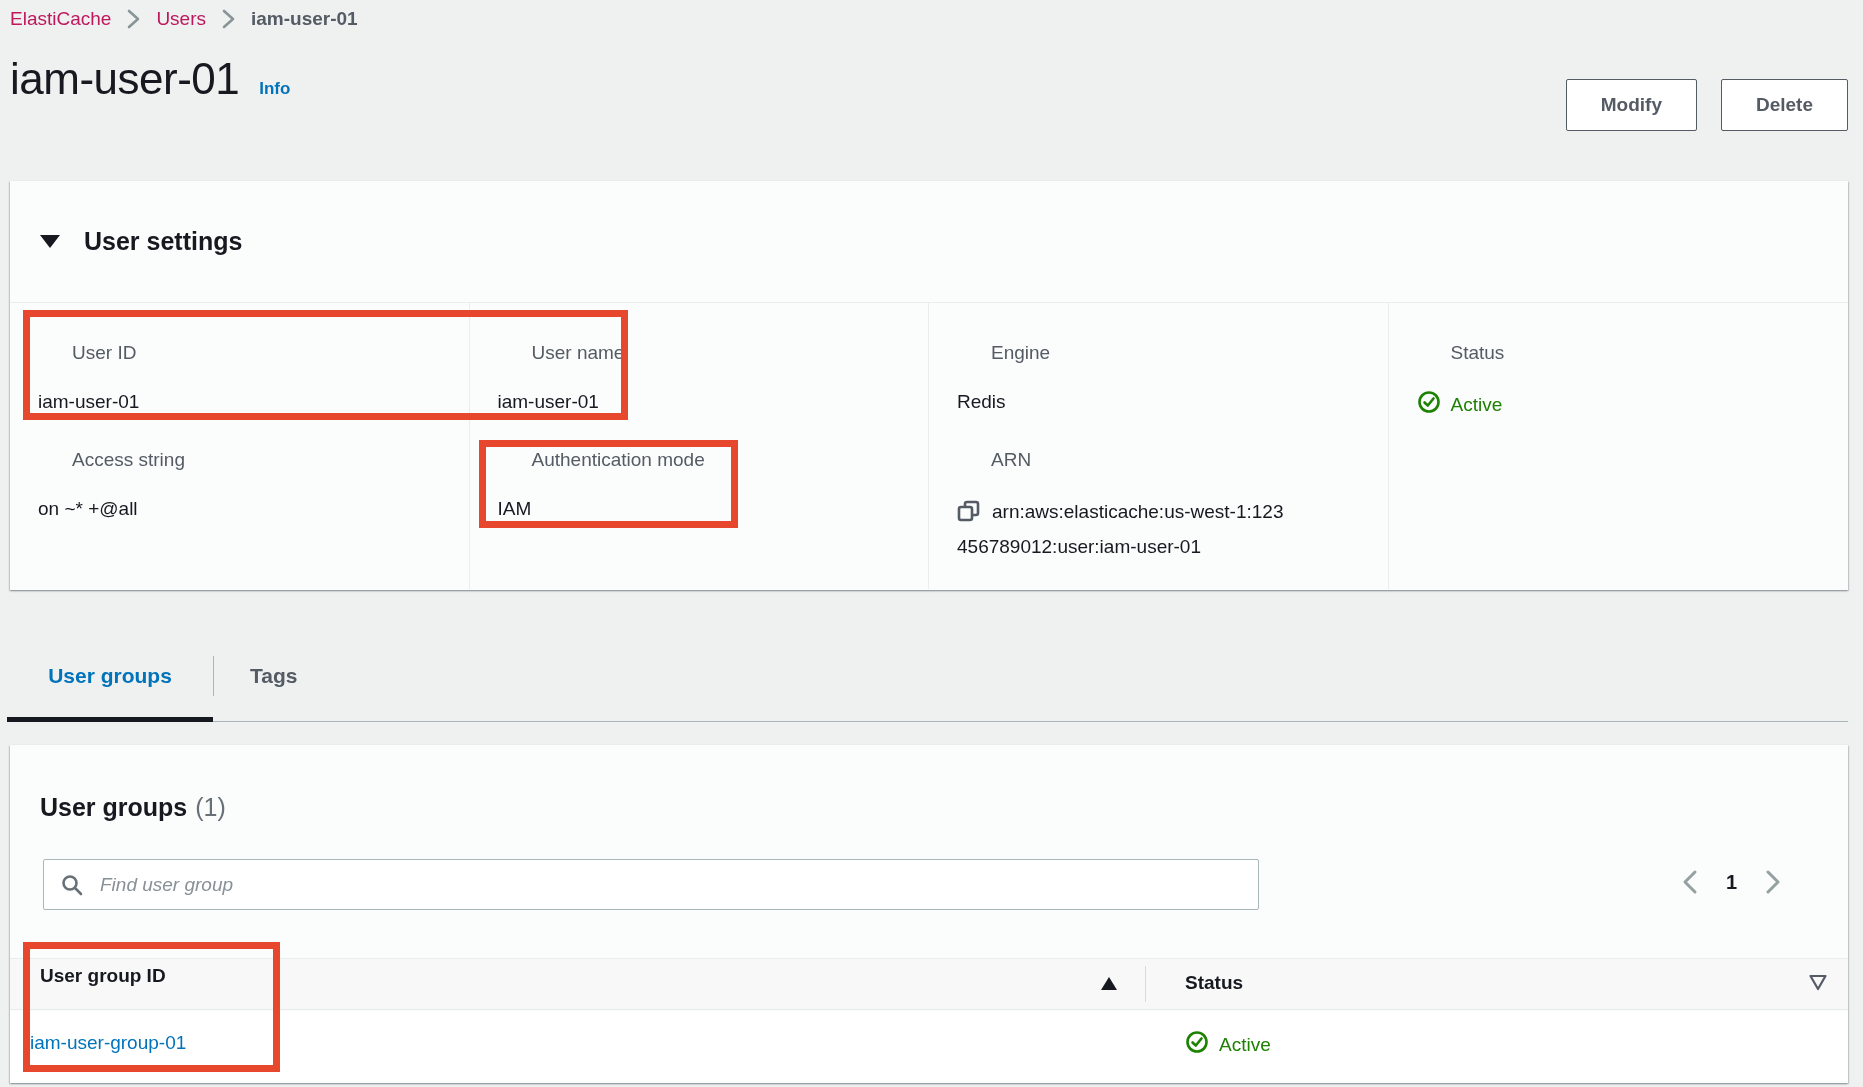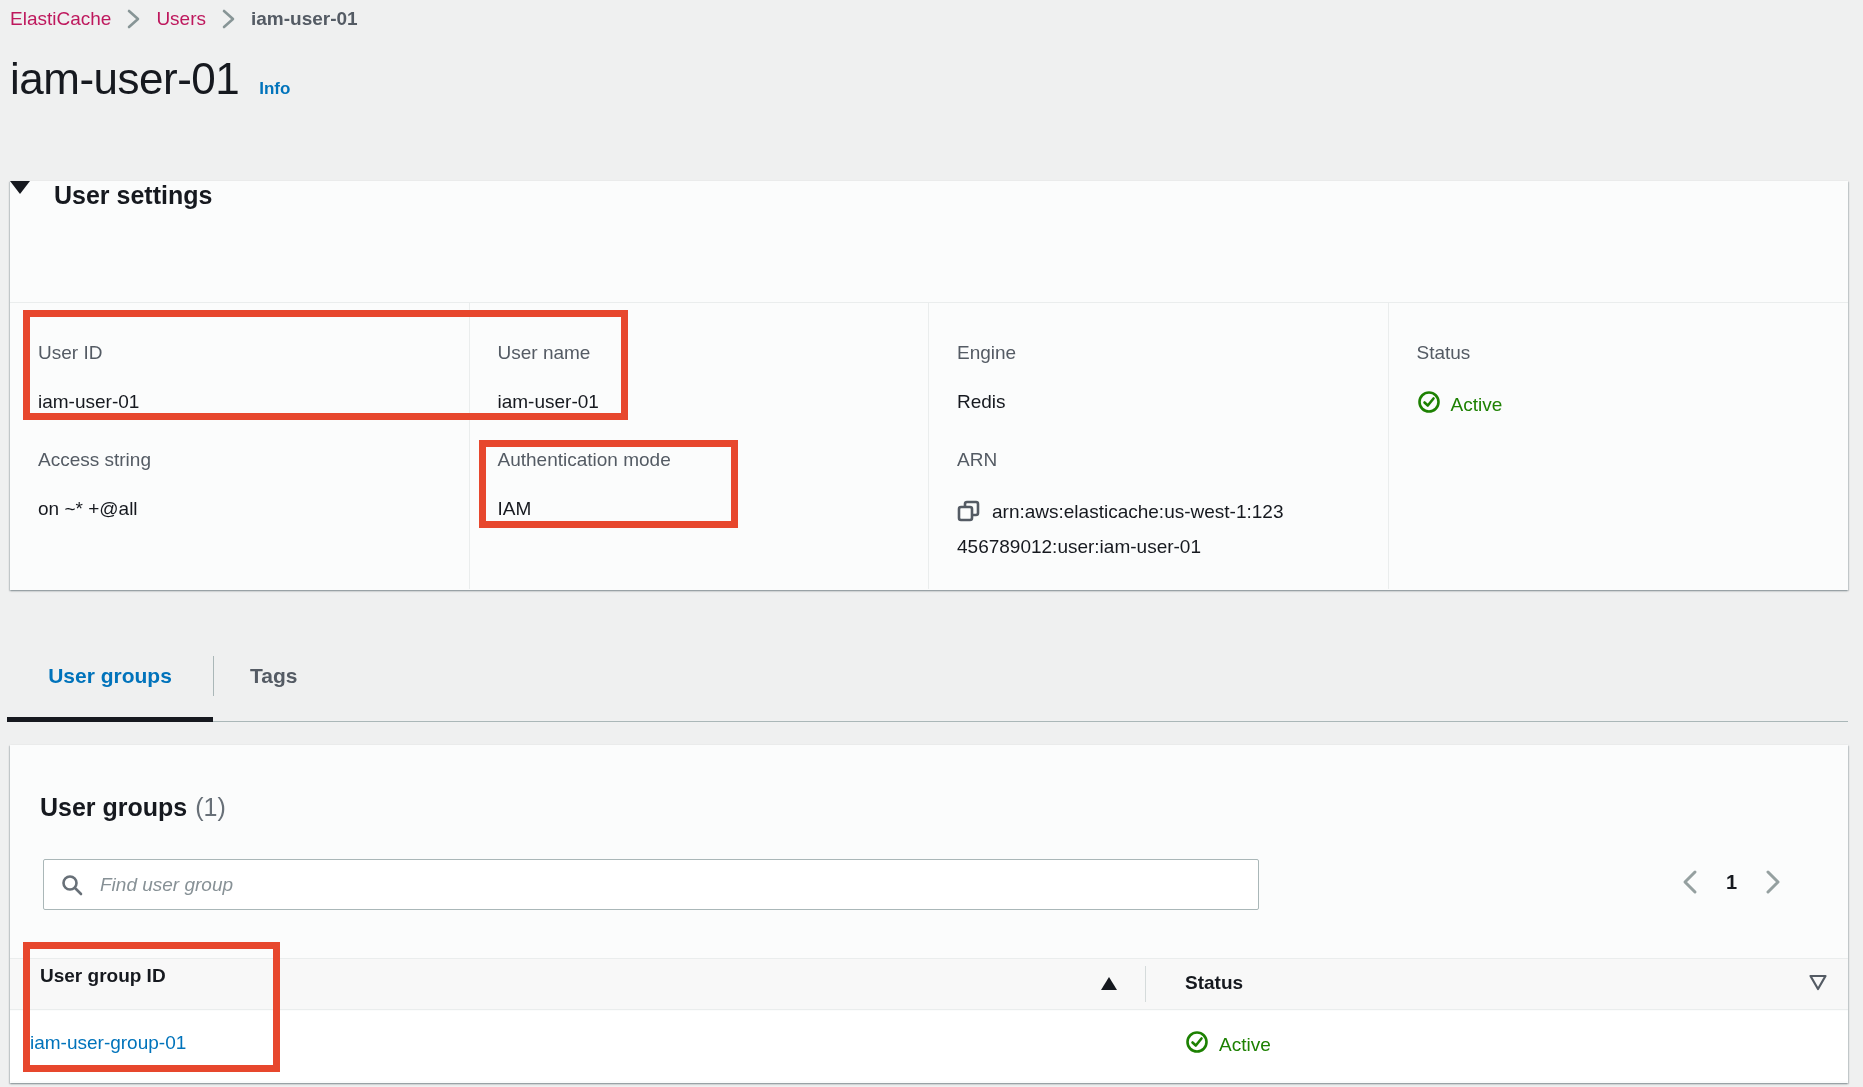--- a/index.html
+++ b/index.html
@@ -19,30 +19,30 @@
   .info-link{margin-left:20px;font-size:17px;font-weight:700;color:#0073bb;cursor:pointer;}
   .header-actions{margin-left:auto;display:flex;gap:24px;margin-top:25px;}
   .btn{height:52px;padding:0 34px;background:#fff;border:1px solid #545b64;border-radius:2px;
        color:#545b64;font-family:"Liberation Sans",sans-serif;font-size:19px;font-weight:700;
        display:flex;align-items:center;justify-content:center;cursor:pointer;}
 
   
   .panel{position:absolute;background:#fbfcfc;
          box-shadow:0 1px 2px 0 rgba(0,28,36,.3), 1px 1px 1px 0 rgba(0,28,36,.1), -1px 1px 1px 0 rgba(0,28,36,.1);}
   .settings-panel{left:10px;top:181px;width:1838px;height:409px;}
-  .panel-header{height:122px;display:flex;border-bottom:1px solid #eaeded;box-sizing:border-box;cursor:pointer;}
+  .panel-header{height:122px;display:flex;align-items:center;padding-left:30px;border-bottom:1px solid #eaeded;box-sizing:border-box;cursor:pointer;}
   .collapse-triangle{width:0;height:0;border-left:10px solid transparent;border-right:10px solid transparent;
                      border-top:13px solid #16191f;margin-right:24px;}
   .panel-title{font-size:25px;font-weight:700;color:#16191f;}
 
   .settings-grid{display:grid;grid-template-columns:1fr 1fr 1fr 1fr;height:286px;}
   .scol{border-right:1px solid #eaeded;padding:38px 30px 0 28px;box-sizing:border-box;}
   .scol:last-child{border-right:none;}
   .field-2{margin-top:34px;}
-  .flabel{color:#545b64;font-size:19px;line-height:23px;margin-bottom:26px;}
+  .flabel{color:#545b64;font-size:19px;line-height:23px;margin-bottom:26px;margin-left:34px;}
   .fvalue{color:#16191f;font-size:19px;line-height:24px;}
   .arn-value{max-width:336px;word-break:break-all;line-height:30px;}
   .copy-icon{display:inline-block;vertical-align:-5px;margin-right:12px;cursor:pointer;}
   .status-value{display:flex;align-items:center;gap:10px;color:#1d8102;}
 
   
   .tabs{position:absolute;left:7px;top:650px;width:1841px;height:72px;display:flex;align-items:stretch;}
   .tabs::after{content:"";position:absolute;left:0;bottom:0;width:100%;height:1px;background:#aab7b8;}
   .tab{box-sizing:border-box;padding-top:14px;font-size:21px;font-weight:700;cursor:pointer;z-index:2;}
   .tab-active{width:206px;text-align:center;color:#0073bb;border-bottom:5px solid #16191f;}
@@ -100,20 +100,24 @@
         </svg>
     </span>
     <span class="crumb-current">iam-user-01</span>
   </nav>
 
   <header class="page-header">
     <div class="title-wrap">
       <span class="page-title">iam-user-01</span>
       <span class="info-link">Info</span>
     </div>
+    <div class="header-actions">
+      <button class="btn">Modify</button>
+      <button class="btn">Delete</button>
+    </div>
   </header>
 
   <section class="panel settings-panel">
     <div class="panel-header">
       <span class="collapse-triangle"></span>
       <span class="panel-title">User settings</span>
     </div>
     <div class="settings-grid">
       <div class="scol">
         <div class="field">

